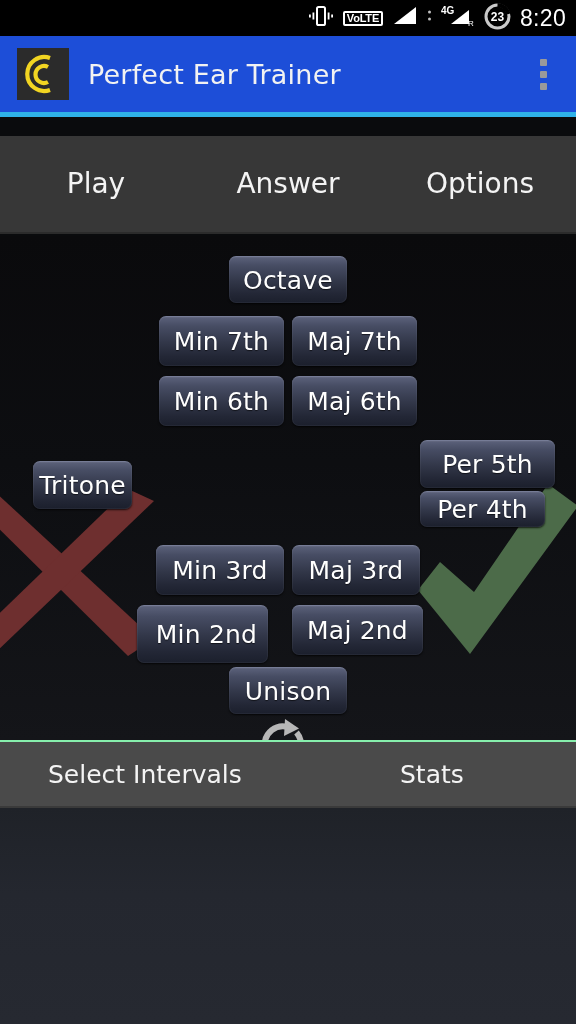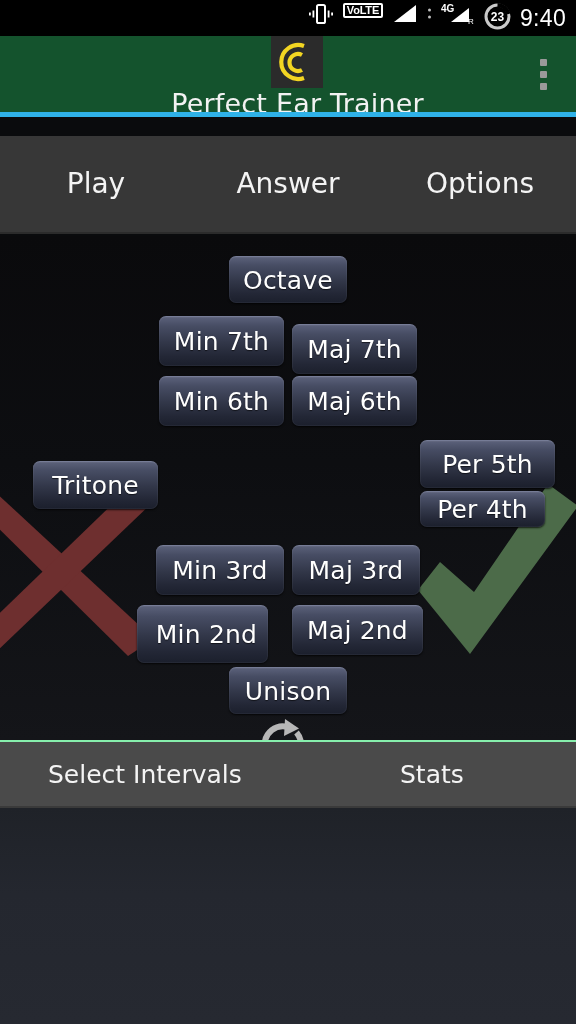--- a/index.html
+++ b/index.html
@@ -29,20 +29,21 @@
     width: 576px; height: 36px;
     background: #000;
     display: flex;
     align-items: center;
     justify-content: flex-end;
     padding-right: 10px;
     box-sizing: border-box;
   }
   .status-icons {
     display: flex;
+    align-items: center;
     gap: 9px;
   }
   .st-ic { display: block; }
   .status-time {
     color: #ffffff;
     font-size: 23px;
     letter-spacing: 0.3px;
     margin-left: 9px;
     line-height: 1;
     font-family: "Liberation Sans", sans-serif;
@@ -60,24 +61,23 @@
     align-items: center;
     height: 15px;
     box-sizing: border-box;
   }
 
   
   .action-bar {
     position: absolute;
     left: 0; top: 36px;
     width: 576px; height: 76px;
-    background: #14532d;
-    display: flex;
-    align-items: center;
-    flex-direction: column;
+    background: #1d4ed8;
+    display: flex;
+    align-items: center;
   }
   .app-icon {
     width: 52px; height: 52px;
     margin-left: 17px;
     background: #2b2b2b;
     position: relative;
     flex: none;
   }
   .app-title {
     color: #f2f2f2;
@@ -263,21 +263,21 @@
 
       <span class="st-ic">
         <svg width="27" height="27" viewBox="0 0 27 27">
           <circle cx="13.5" cy="13.5" r="11.5" fill="none" stroke="#c9c9c9" stroke-width="3"></circle>
           <path d="M13.5 2 A11.5 11.5 0 0 1 24.5 11" fill="none" stroke="#000000" stroke-width="4"></path>
           <text x="13.5" y="18" text-anchor="middle" font-family="Liberation Sans, sans-serif" font-size="12" font-weight="bold" fill="#ffffff">23</text>
         </svg>
       </span>
 
     </div>
-    <div class="status-time">9:40</div>
+    <div class="status-time">8:20</div>
   </div>
 
   <div class="action-bar">
     <div class="app-icon">
       <svg width="52" height="52" viewBox="0 0 52 52">
         <path d="M33 10 A17 17 0 1 0 33 42" fill="none" stroke="#f2d522" stroke-width="4.2" stroke-linecap="butt"></path>
         <path d="M31 19 A8.5 8.5 0 1 0 31 34" fill="none" stroke="#f2d522" stroke-width="4.2" stroke-linecap="butt"></path>
       </svg>
     </div>
     <div class="app-title">Perfect Ear Trainer</div>
@@ -316,26 +316,26 @@
 
     <div class="refresh-btn">
       <svg width="60" height="56" viewBox="0 0 60 56">
         <path d="M38.5 13.5 A18 18 0 1 1 30 8" fill="none" stroke="#b7b7b7" stroke-width="6" stroke-linecap="butt"></path>
         <polygon points="27,0 41,9.5 26,17" fill="#b7b7b7"></polygon>
       </svg>
     </div>
 
     <div class="ivbtn" style="left: 229px; top: 20px; width: 118px; height: 47px;">Octave</div>
     <div class="ivbtn" style="left: 159px; top: 80px; width: 125px; height: 50px;">Min 7th</div>
-    <div class="ivbtn" style="left: 292px; top: 88px; width: 125px; height: 50px;">Maj 7th</div>
+    <div class="ivbtn" style="left: 292px; top: 80px; width: 125px; height: 50px;">Maj 7th</div>
     <div class="ivbtn" style="left: 159px; top: 140px; width: 125px; height: 50px;">Min 6th</div>
     <div class="ivbtn" style="left: 292px; top: 140px; width: 125px; height: 50px;">Maj 6th</div>
     <div class="ivbtn" style="left: 420px; top: 204px; width: 135px; height: 48px;">Per 5th</div>
     <div class="ivbtn" style="left: 420px; top: 255px; width: 125px; height: 36px;">Per 4th</div>
-    <div class="ivbtn" style="left: 33px; top: 225px; width: 125px; height: 48px;">Tritone</div>
+    <div class="ivbtn" style="left: 33px; top: 225px; width: 99px; height: 48px;">Tritone</div>
     <div class="ivbtn" style="left: 156px; top: 309px; width: 128px; height: 50px;">Min 3rd</div>
     <div class="ivbtn" style="left: 292px; top: 309px; width: 128px; height: 50px;">Maj 3rd</div>
     <div class="ivbtn" style="left: 137px; top: 369px; width: 131px; height: 58px; padding-left: 8px;">Min 2nd</div>
     <div class="ivbtn" style="left: 292px; top: 369px; width: 131px; height: 50px;">Maj 2nd</div>
     <div class="ivbtn" style="left: 229px; top: 431px; width: 118px; height: 47px;">Unison</div>
 
   </div>
 
   <div class="bottom-bar">
     <div class="bb-item bb-left">Select Intervals</div>

